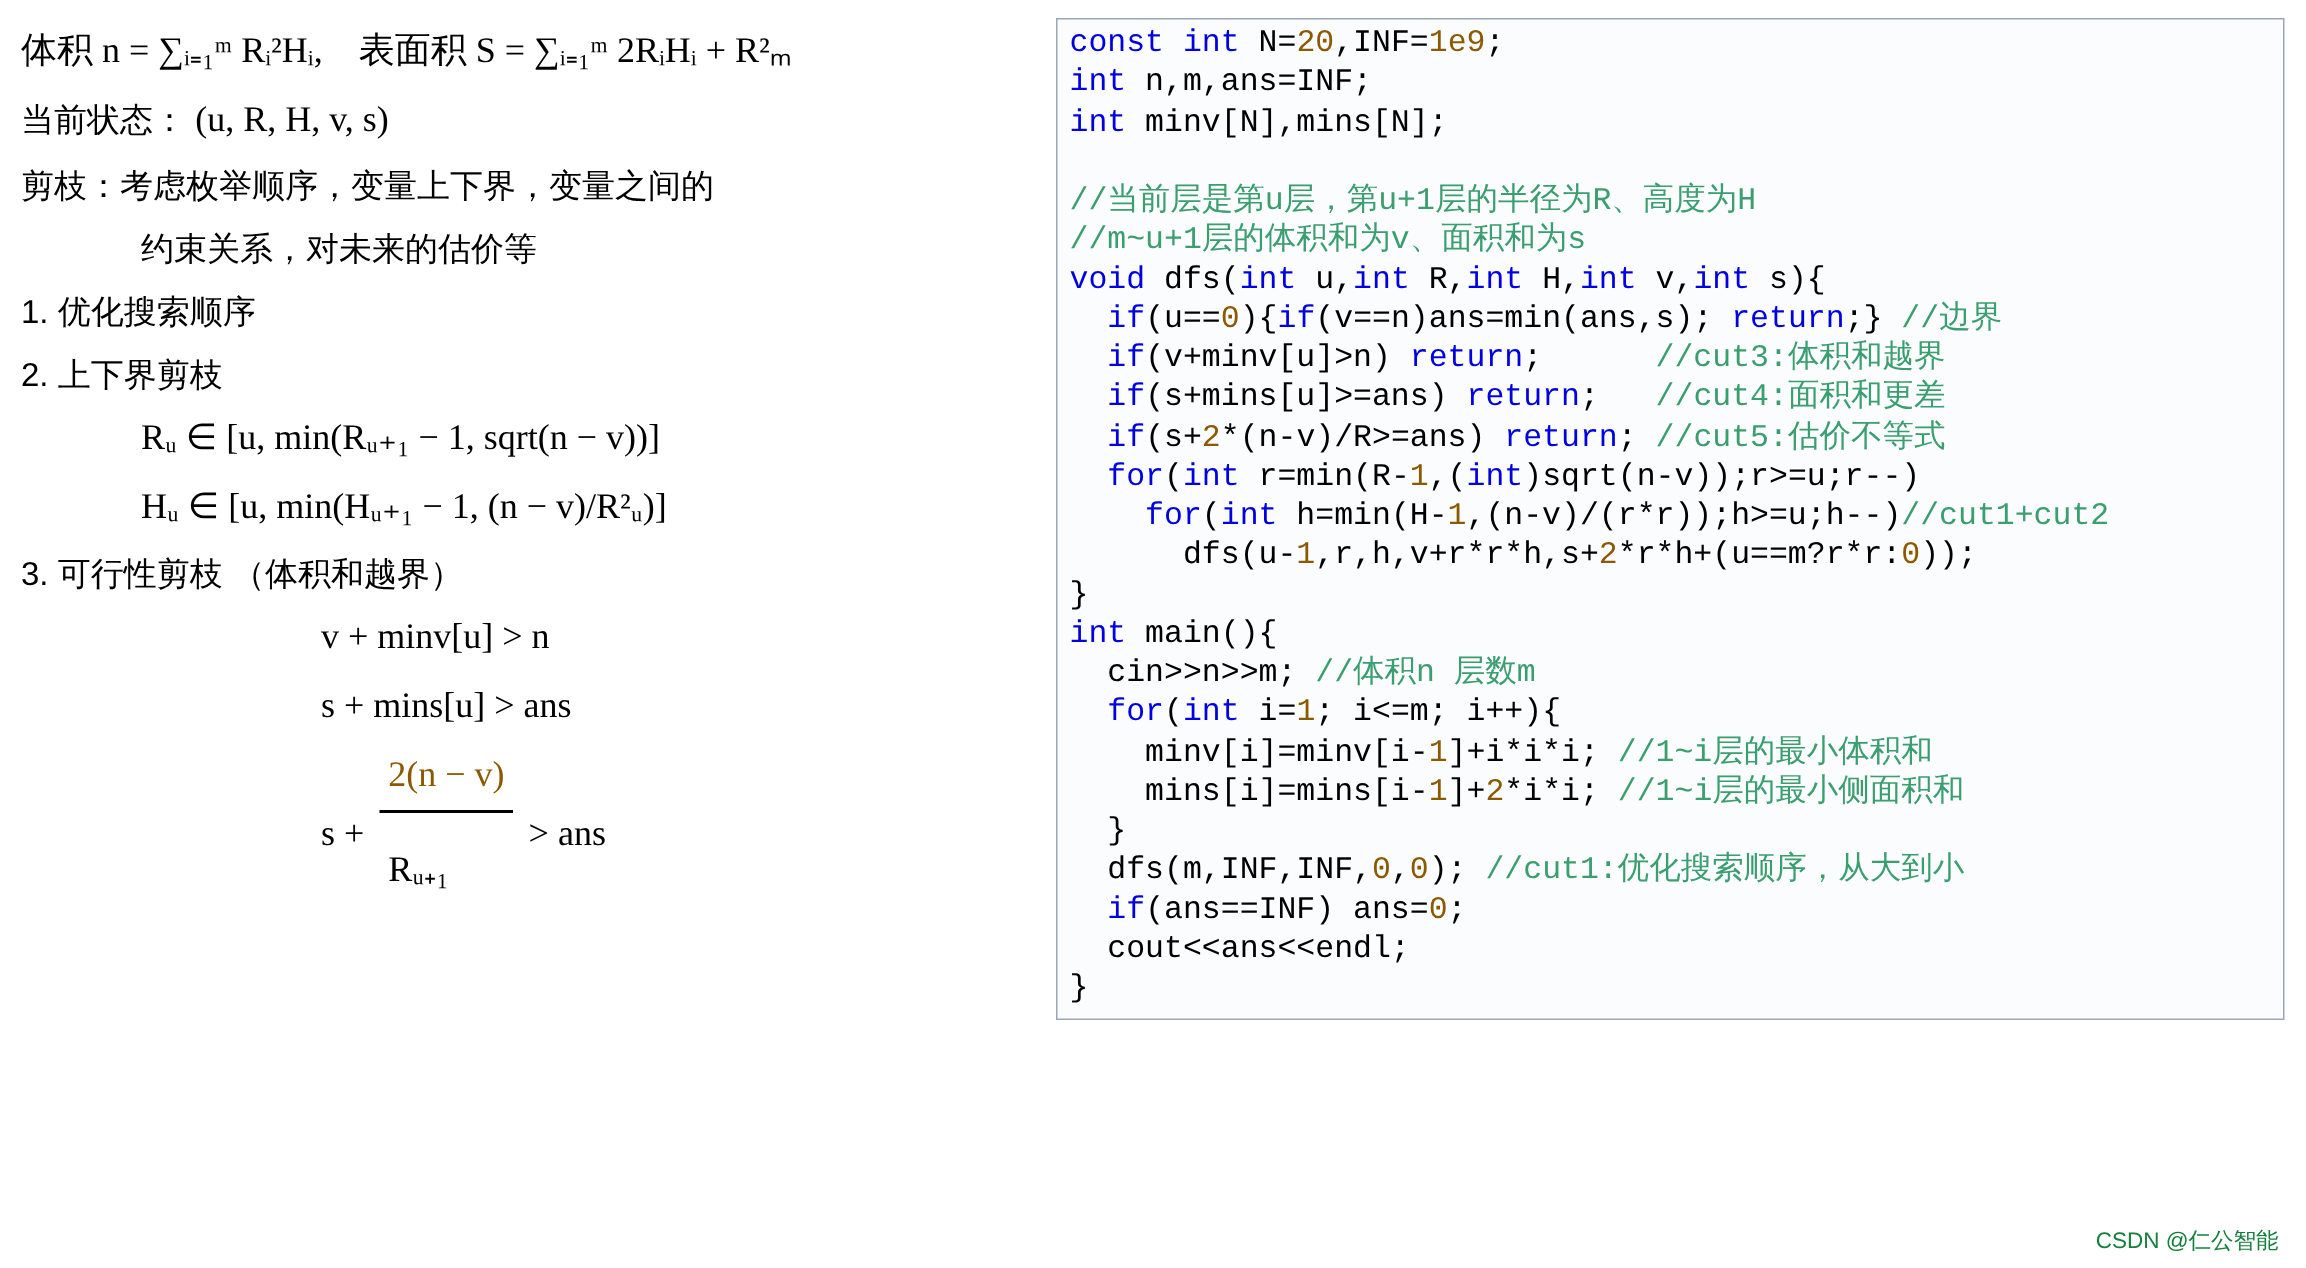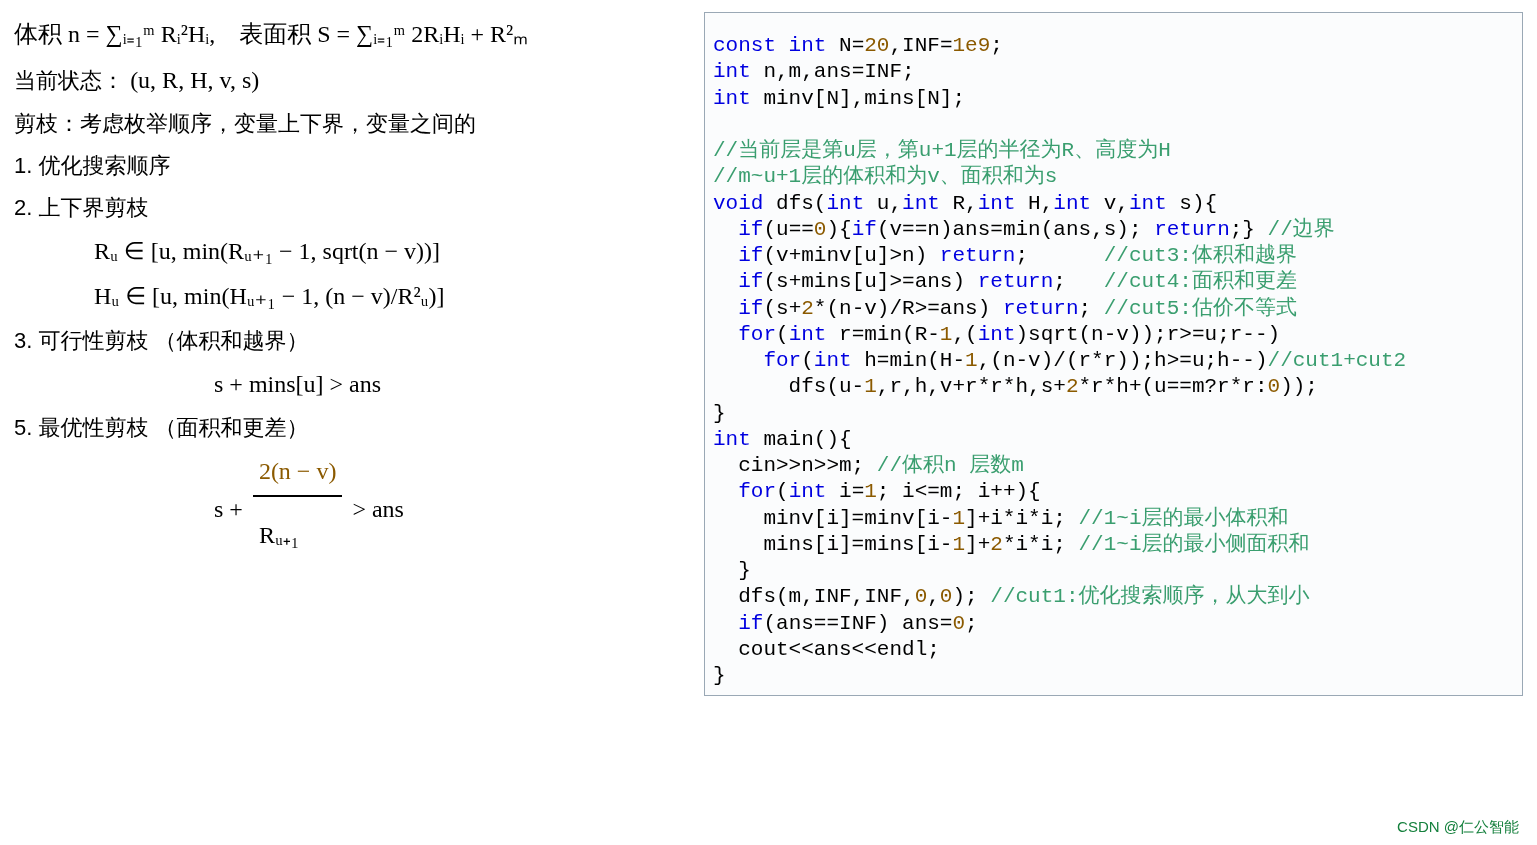--- a/index.html
+++ b/index.html
@@ -51,21 +51,21 @@
   }
   .right {
     flex: 1;
   }
   .codebox {
     border: 1px solid #9aa8b5;
     background: #fbfcfd;
     font-family: Consolas, "Courier New", monospace;
     font-size: 21px;
     line-height: 1.25;
-    padding: 20px 8px 6px 8px;
+    padding: 4px 8px 6px 8px;
     white-space: pre;
     color: #000000;
     overflow: hidden;
   }
   .kw { color: #0000e0; }
   .num { color: #8b5a00; }
   .cmt { color: #3a9e6f; }
   .watermark {
     position: fixed;
     right: 18px;
@@ -78,38 +78,36 @@
 <body>
 
 <div class="page">
   <div class="left">
     <div class="formula">体积 n = ∑ᵢ₌₁ᵐ Rᵢ²Hᵢ,　表面积 S = ∑ᵢ₌₁ᵐ 2RᵢHᵢ + R²ₘ</div>
     <div>
       <span>当前状态：</span>
       <span class="bold formula">(u, R, H, v, s)</span>
     </div>
     <div>剪枝：考虑枚举顺序，变量上下界，变量之间的</div>
+    <div class="indent1">约束关系，对未来的估价等</div>
 
     <div class="bold">1. 优化搜索顺序</div>
 
     <div class="bold">2. 上下界剪枝</div>
     <div class="indent1 bold formula">Rᵤ ∈ [u, min(Rᵤ₊₁ − 1, sqrt(n − v))]</div>
     <div class="indent1 bold formula">Hᵤ ∈ [u, min(Hᵤ₊₁ − 1, (n − v)/R²ᵤ)]</div>
 
     <div>
       <span class="bold">3. 可行性剪枝</span>
       <span>（体积和越界）</span>
     </div>
+    <div class="indent2 bold formula">v + minv[u] &gt; n</div>
 
     <div class="indent2 bold formula">s + mins[u] &gt; ans</div>
 
-    <div>
-      <span class="bold">5. 最优性剪枝</span>
-      <span>（面积和更差）</span>
-    </div>
     <div class="indent2 bold formula">
       <span>s +</span>
       <span class="fraction">
         <span class="num">2(n − v)</span>
         <span class="den">Rᵤ₊₁</span>
       </span>
       <span>&gt; ans</span>
     </div>
   </div>
 

